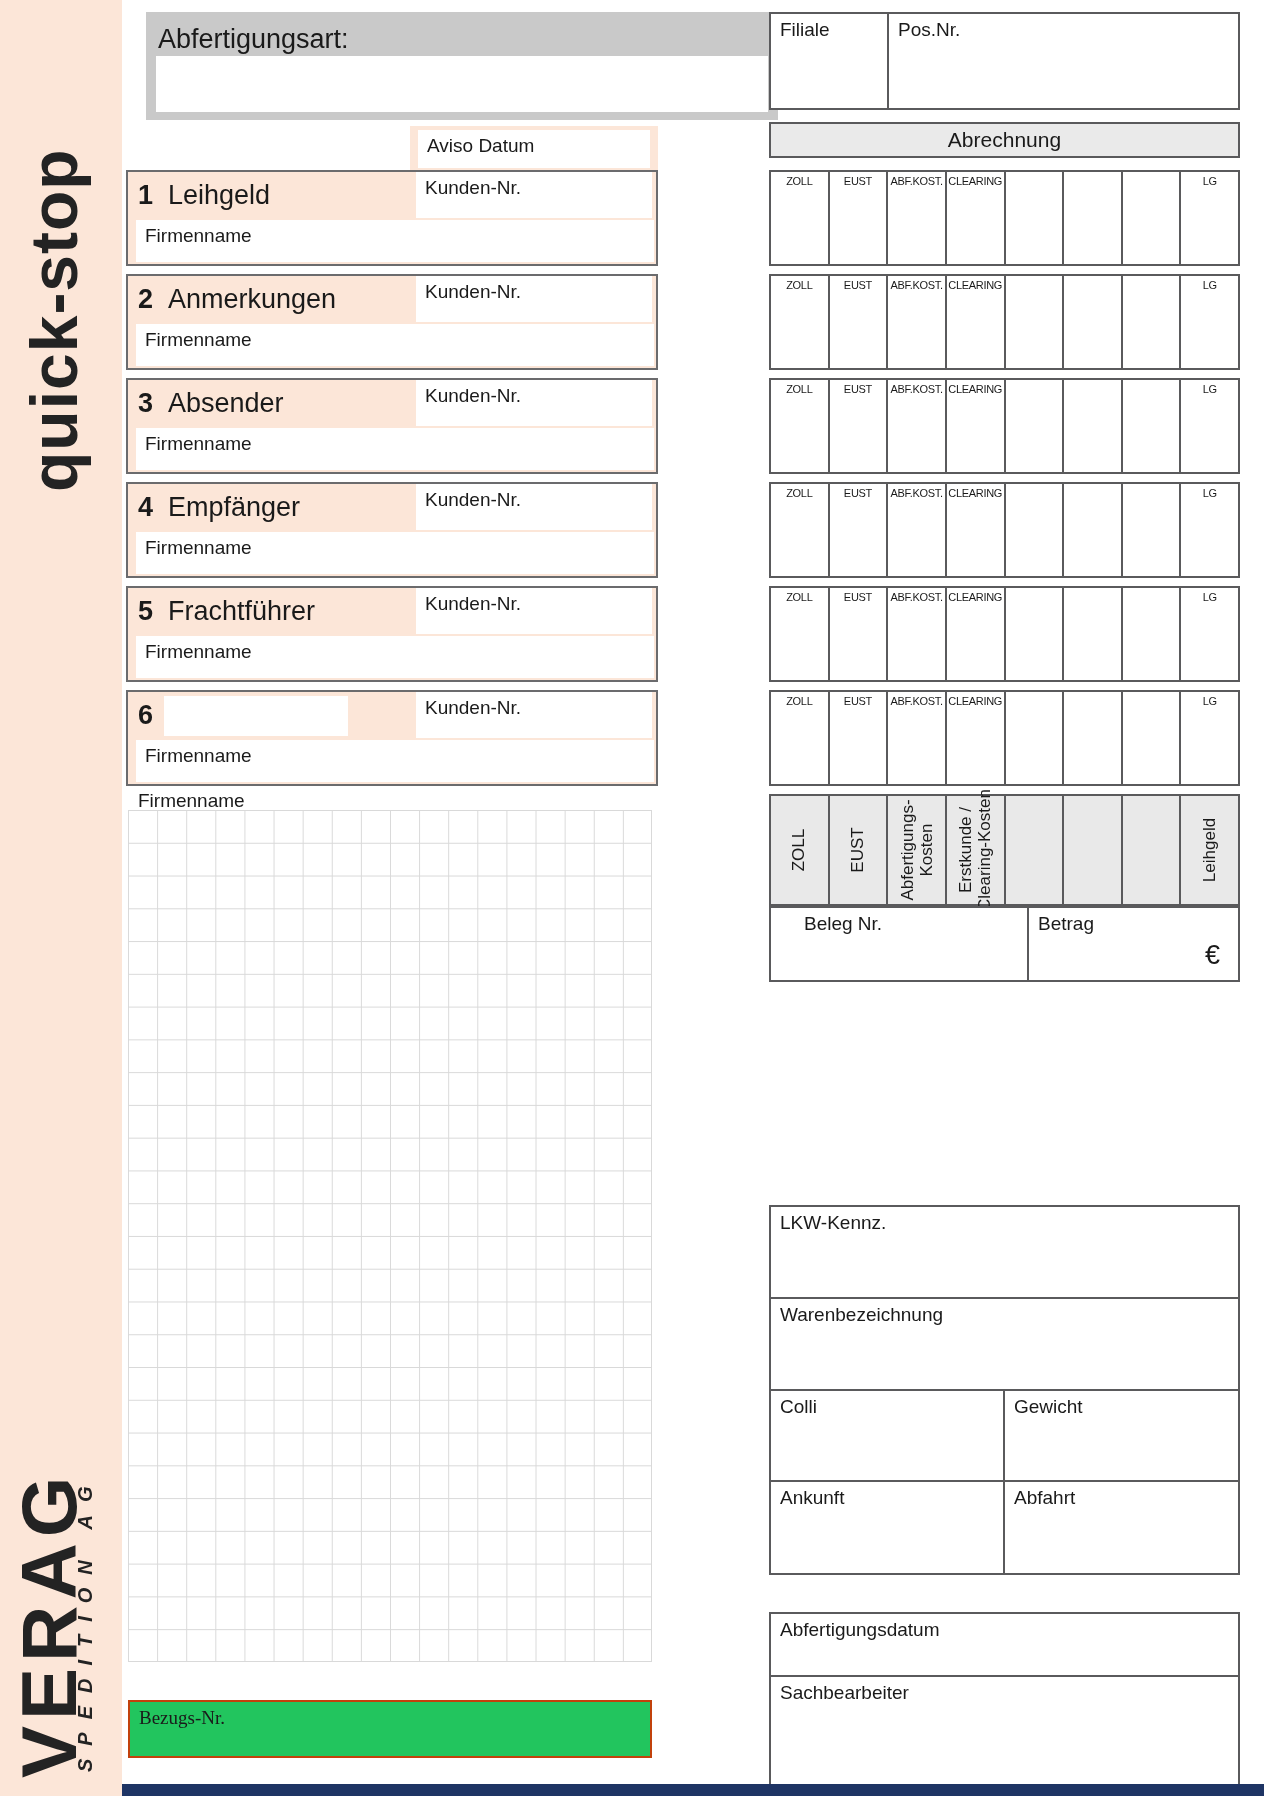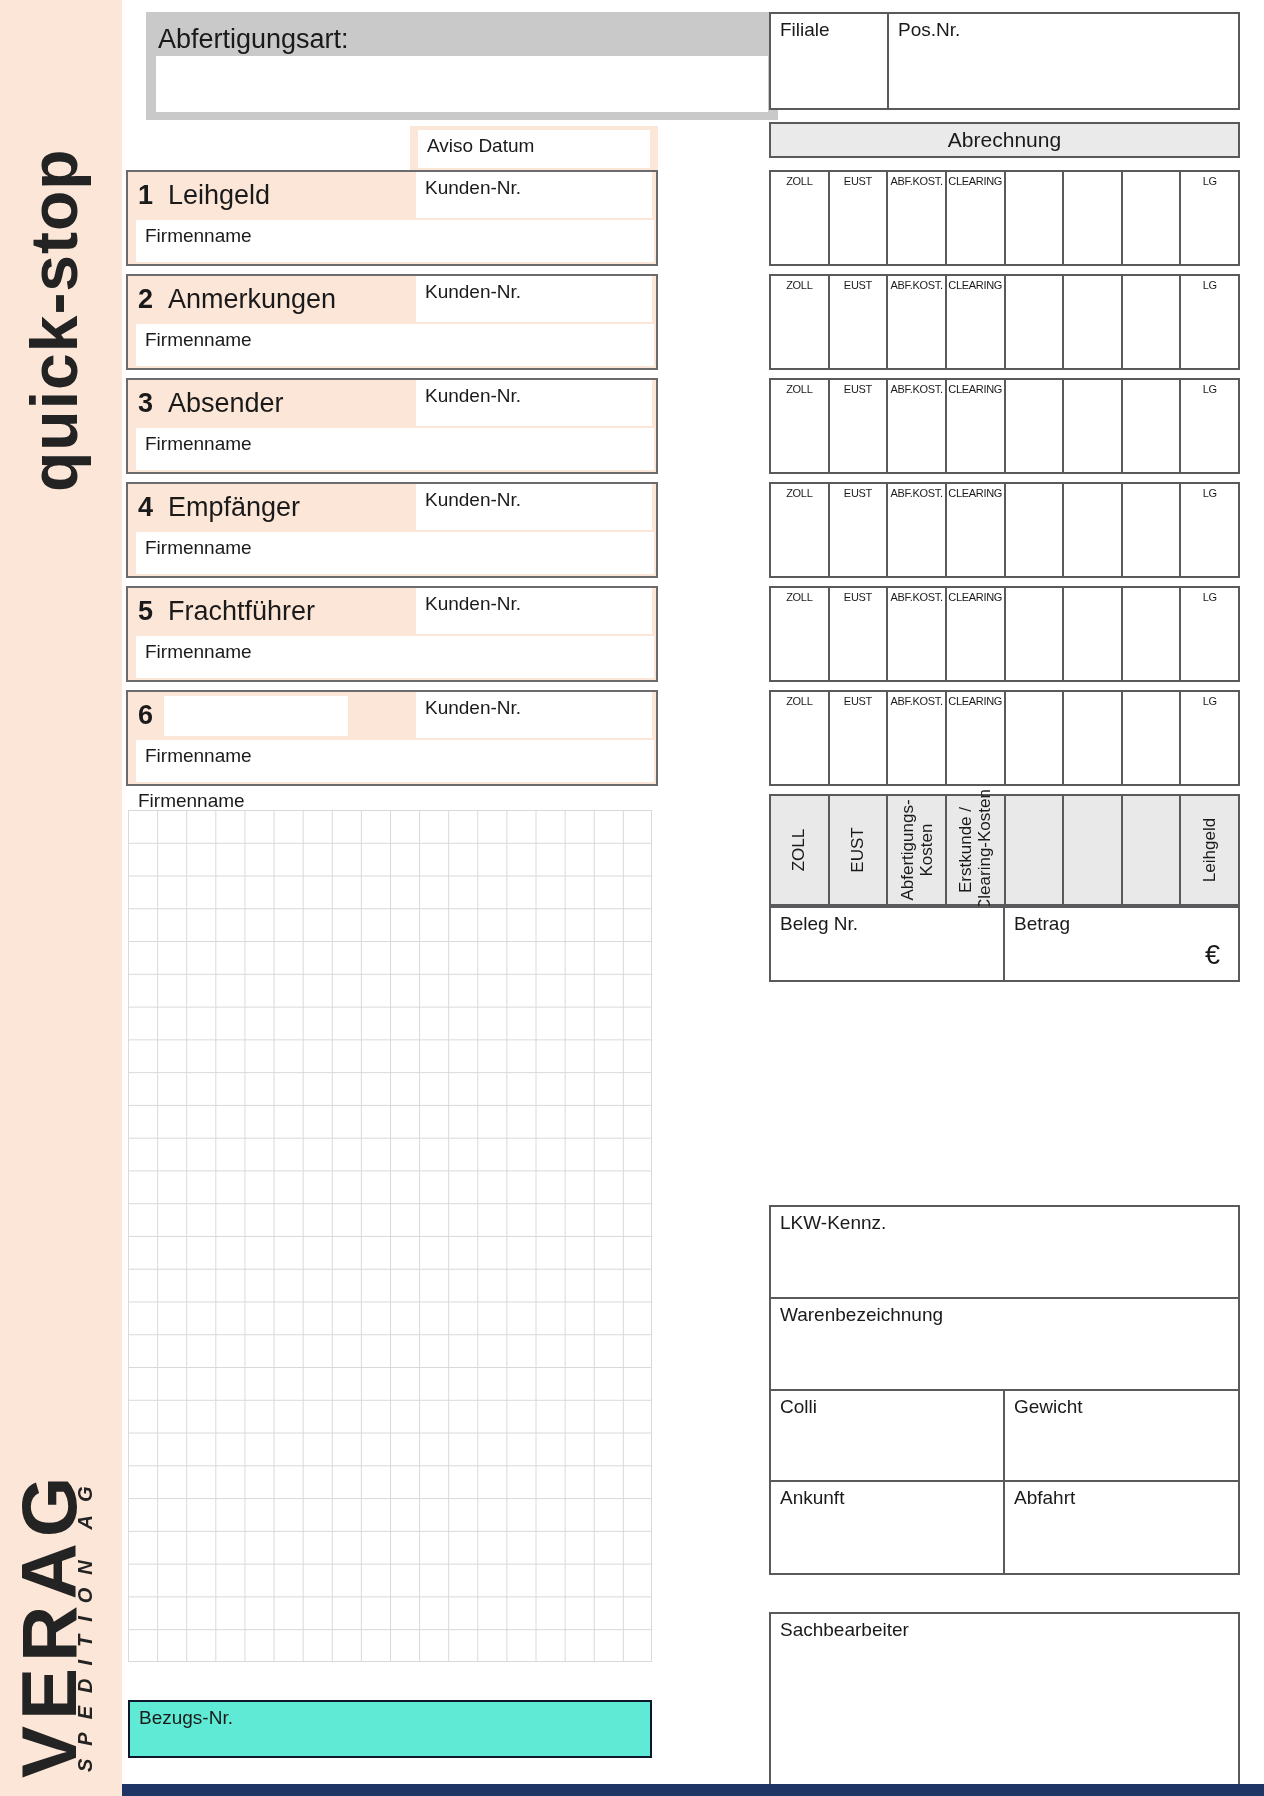--- a/index.html
+++ b/index.html
@@ -45,21 +45,21 @@
   .abr-row { position:absolute; left:769px; width:471px; height:96px; border:2px solid #5a5a5c; background:#fff; display:flex; }
   .abr-cell { flex:1; border-right:2px solid #5a5a5c; position:relative; }
   .abr-cell:last-child { border-right:none; }
   .abr-cell-label { display:block; text-align:center; padding-top:3px; font-size:11px; letter-spacing:-0.3px; white-space:nowrap; overflow:hidden; }
   .abr-footer { left:769px; top:794px; width:471px; height:112px; border:2px solid #5a5a5c; background:#e9e9e9; display:flex; }
   .vcell { flex:1; border-right:2px solid #5a5a5c; position:relative; background:#e9e9e9; }
   .vcell:last-child { border-right:none; }
   .vtext { position:absolute; top:50%; left:50%; transform:translate(-50%,-50%) rotate(-90deg);
            font-size:17px; line-height:1.12; text-align:center; white-space:pre; }
 
-  .beleg-box { left:769px; top:906px; width:471px; height:76px; border:2px solid #5a5a5c; background:#fff; display:flex; }
+  .beleg-box { left:769px; top:906px; width:471px; height:76px; border:2px solid #5a5a5c; background:#fff; display:flex;padding-left:24px; }
   .beleg-cell { width:234px; border-right:2px solid #5a5a5c; }
   .betrag-cell { flex:1; position:relative; }
   .euro-sign { position:absolute; right:18px; top:32px; font-size:27px; }
 
   
   .anm-label { left:138px; top:790px; font-size:19px; }
   .grid { left:128px; top:810px; width:524px; height:852px; background:#fff;
           background-image:linear-gradient(to right,#d9d9d9 1px,transparent 1px),
                            linear-gradient(to bottom,#d9d9d9 1px,transparent 1px);
           background-size:29.11px 32.77px;
@@ -73,21 +73,21 @@
   .ship-row-split { height:91px; display:flex; }
   .ship-cell-l { width:234px; border-right:2px solid #5a5a5c; }
   .ship-cell-r { flex:1; }
 
   
   .proc-box { left:769px; top:1612px; width:471px; height:176px; border:2px solid #5a5a5c; background:#fff; }
   .proc-row1 { height:63px; border-bottom:2px solid #5a5a5c; }
   .proc-row2 { height:107px; }
 
   
-  .bezug-box { left:128px; top:1700px; width:524px; height:58px; border:2px solid #0f172a; background:#5eead4; }
+  .bezug-box { left:128px; top:1700px; width:524px; height:58px; border:2px solid #c2410c; background:#22c55e;font-family:Liberation Serif, serif; }
 
   .bottom-bar { left:122px; top:1784px; width:1142px; height:12px; background:#1e3464; }
 </style>
 </head>
 <body>
 
 <div class="page">
 
   <aside class="abs sidebar">
     <div class="rot brand-quickstop">quick-stop</div>
@@ -414,20 +414,23 @@
       <div class="ship-cell-l">
         <span class="field-label">Ankunft</span>
       </div>
       <div class="ship-cell-r">
         <span class="field-label">Abfahrt</span>
       </div>
     </div>
   </div>
 
   <div class="abs proc-box">
+    <div class="proc-row1">
+      <span class="field-label">Abfertigungsdatum</span>
+    </div>
     <div class="proc-row2">
       <span class="field-label">Sachbearbeiter</span>
     </div>
   </div>
 
   <div class="abs bezug-box">
     <span class="field-label">Bezugs-Nr.</span>
   </div>
 
   <div class="abs bottom-bar"></div>

